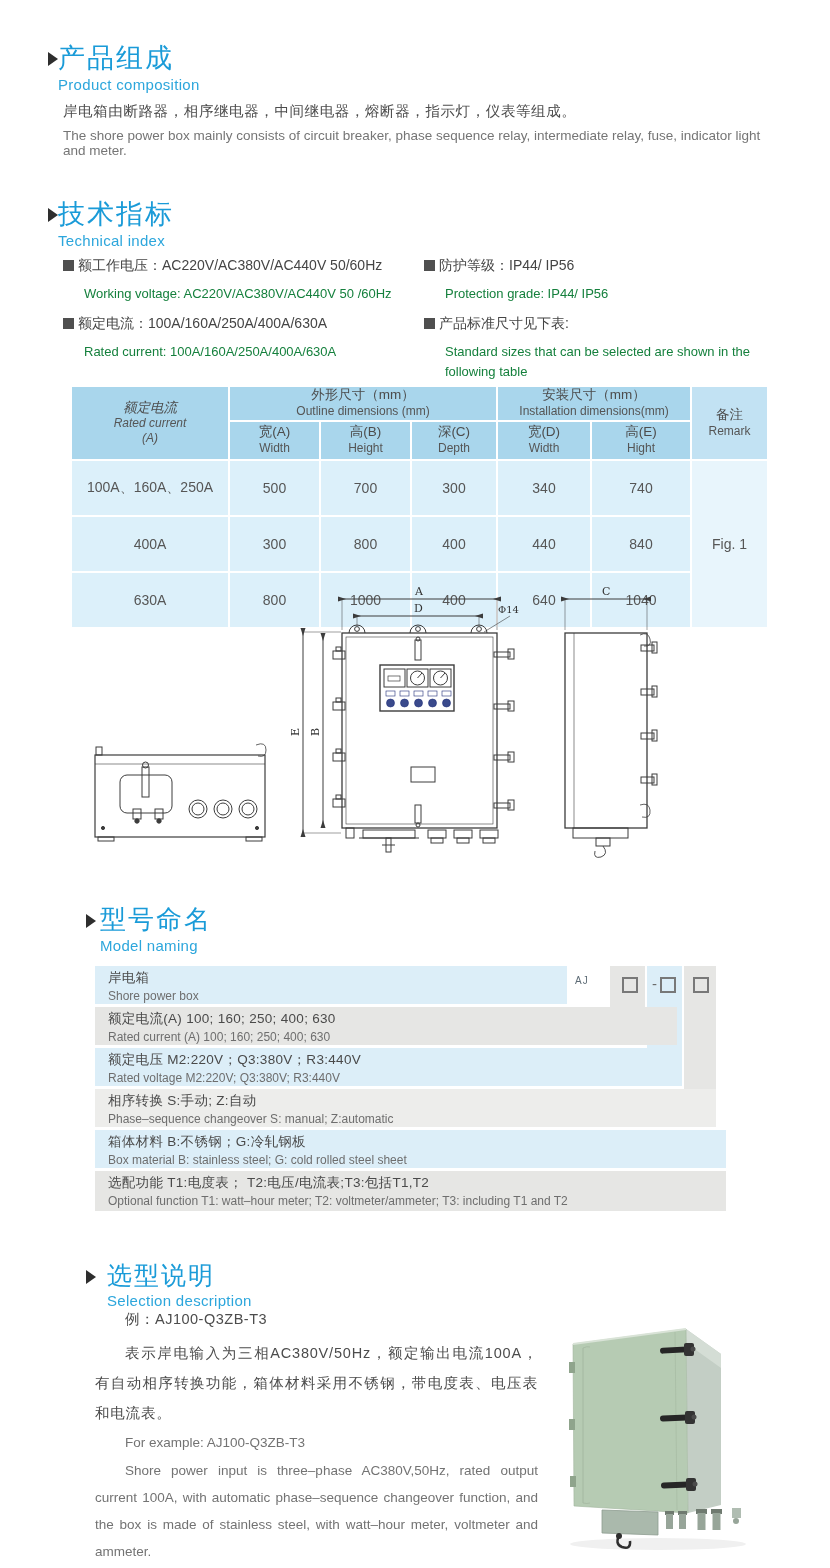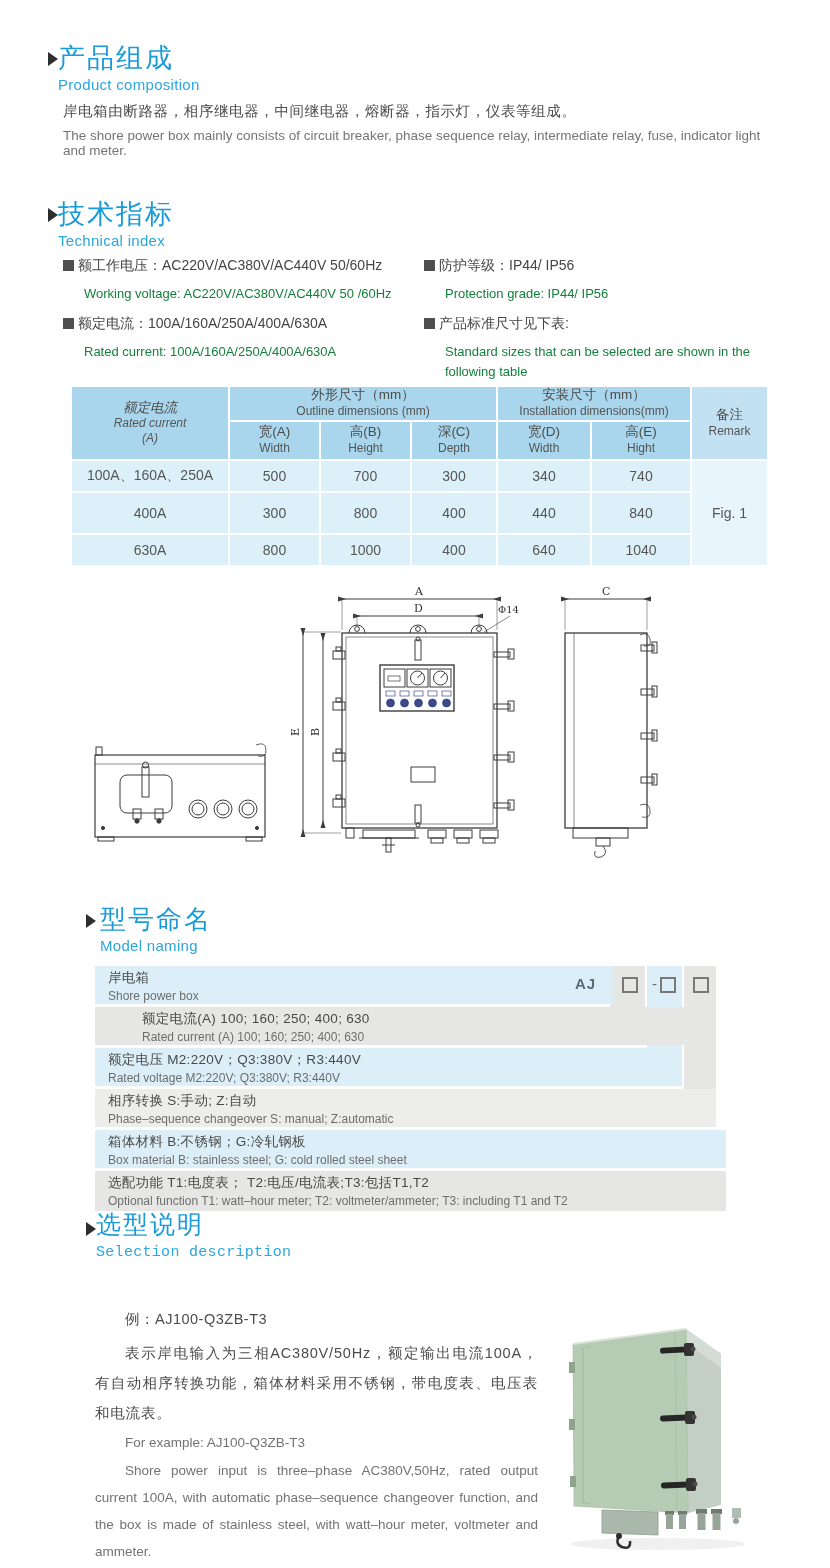--- a/index.html
+++ b/index.html
@@ -22,38 +22,38 @@
   .bullet{display:inline-block;width:11px;height:11px;background:#4f4f4f;margin-right:4px;
           vertical-align:-1px;}
   .spec-en{font-size:13px;color:#15803d;margin:0 0 11px 21px;line-height:1.55;}
   .just{text-align:justify;}
 
   
   table.dim{position:absolute;left:70px;top:385px;border-collapse:separate;border-spacing:2px;}
   table.dim th,table.dim td{text-align:center;vertical-align:middle;font-weight:normal;padding:0;}
   .th{background:#a9d6ec;color:#4c4c4c;}
   .th-remark{background:#c2e2f3;color:#4c4c4c;}
-  .td{background:#dcf0fa;color:#565656;font-size:14px;height:30px;}
+  .td{background:#dcf0fa;color:#565656;font-size:14px;height:54px;}
   .td-remark{background:#e8f5fc;color:#565656;font-size:14px;}
   .t-zh{font-size:13.5px;line-height:1.25;}
   .t-en{font-size:12px;line-height:1.25;color:#555;}
 
   
   .drawing{position:absolute;left:60px;top:583px;}
 
   
   .model{position:absolute;left:95px;top:966px;width:650px;height:248px;}
   .mrow{position:absolute;left:0;height:38px;overflow:hidden;}
   .strip{position:absolute;top:0;}
   .bg-blue{background:#dceef8;}
   .bg-gray{background:#e6e6e4;}
   .bg-gray2{background:#ededeb;}
   .m-zh{font-size:13.5px;color:#4a4a4a;padding:3px 0 0 13px;letter-spacing:0.3px;white-space:nowrap;}
   .m-en{font-size:12px;color:#6e6e6e;padding:2px 0 0 13px;white-space:nowrap;}
-  .code-aj{position:absolute;left:480px;top:9px;font-size:15px;color:#5d6b75;letter-spacing:1px;font-weight:bold;}
+  .code-aj{position:absolute;left:480px;top:9px;font-size:10px;color:#5d6b75;letter-spacing:1px;}
   .cbox{position:absolute;width:12px;height:12px;border:2px solid #787878;top:11px;background:transparent;}
   .cdash{position:absolute;top:9px;font-size:15px;color:#6b6b6b;}
 
   
   .sel-body{position:absolute;left:95px;top:1310px;width:443px;}
   .ex-zh{font-size:14.5px;color:#4c4c4c;text-indent:30px;margin:0 0 9px 0;letter-spacing:0.5px;}
   .p-zh{font-size:14.5px;color:#4c4c4c;line-height:30px;text-align:justify;text-indent:30px;
         letter-spacing:0.8px;margin:0 0 7px 0;}
   .ex-en{font-size:13.5px;color:#737373;text-indent:30px;margin:0 0 7px 0;}
   .p-en{font-size:13.5px;color:#737373;line-height:27px;text-align:justify;text-indent:30px;margin:0;}
@@ -344,25 +344,25 @@
       <div class="h-en">Model naming</div>
     </div>
   </div>
 
   <div class="model">
 
     <div class="strip bg-gray" style="left:515px;width:35px;height:79px;"></div>
     <div class="strip bg-blue" style="left:552px;width:35px;height:120px;"></div>
     <div class="strip bg-gray" style="left:589px;width:32px;height:161px;"></div>
 
-    <div class="mrow bg-blue" style="top:0;width:518px;">
+    <div class="mrow bg-blue" style="top:0;width:472px;">
       <div class="m-zh">岸电箱</div>
       <div class="m-en">Shore power box</div>
     </div>
-    <div class="mrow bg-gray" style="top:41px;width:582px;padding-left:34px;">
+    <div class="mrow bg-gray" style="top:41px;width:582px;">
       <div class="m-zh">额定电流(A)  100; 160; 250; 400; 630</div>
       <div class="m-en">Rated current (A) 100; 160; 250; 400; 630</div>
     </div>
     <div class="mrow bg-blue" style="top:82px;width:587px;">
       <div class="m-zh">额定电压   M2:220V；Q3:380V；R3:440V</div>
       <div class="m-en">Rated voltage  M2:220V;  Q3:380V;  R3:440V</div>
     </div>
     <div class="mrow bg-gray2" style="top:123px;width:621px;">
       <div class="m-zh">相序转换  S:手动; Z:自动</div>
       <div class="m-en">Phase–sequence changeover  S: manual;  Z:automatic</div>
@@ -376,21 +376,21 @@
       <div class="m-en">Optional function  T1: watt–hour meter; T2: voltmeter/ammeter; T3: including T1 and T2</div>
     </div>
 
     <span class="code-aj">AJ</span>
     <span class="cbox" style="left:527px;"></span>
     <span class="cdash" style="left:557px;">-</span>
     <span class="cbox" style="left:565px;"></span>
     <span class="cbox" style="left:598px;"></span>
   </div>
 
-  <div class="sec" style="left:86px;top:1214px;gap:0;font-family:Liberation Mono, monospace;">
+  <div class="sec" style="left:86px;top:1262px;gap:11px;">
     <span class="tri"></span>
     <div>
       <div class="h-zh" style="font-size:25px;">选型说明</div>
       <div class="h-en">Selection description</div>
     </div>
   </div>
 
   <div class="sel-body">
     <div class="ex-zh">例：AJ100-Q3ZB-T3</div>
     <div class="p-zh">表示岸电输入为三相AC380V/50Hz，额定输出电流100A，有自动相序转换功能，箱体材料采用不锈钢，带电度表、电压表和电流表。</div>

